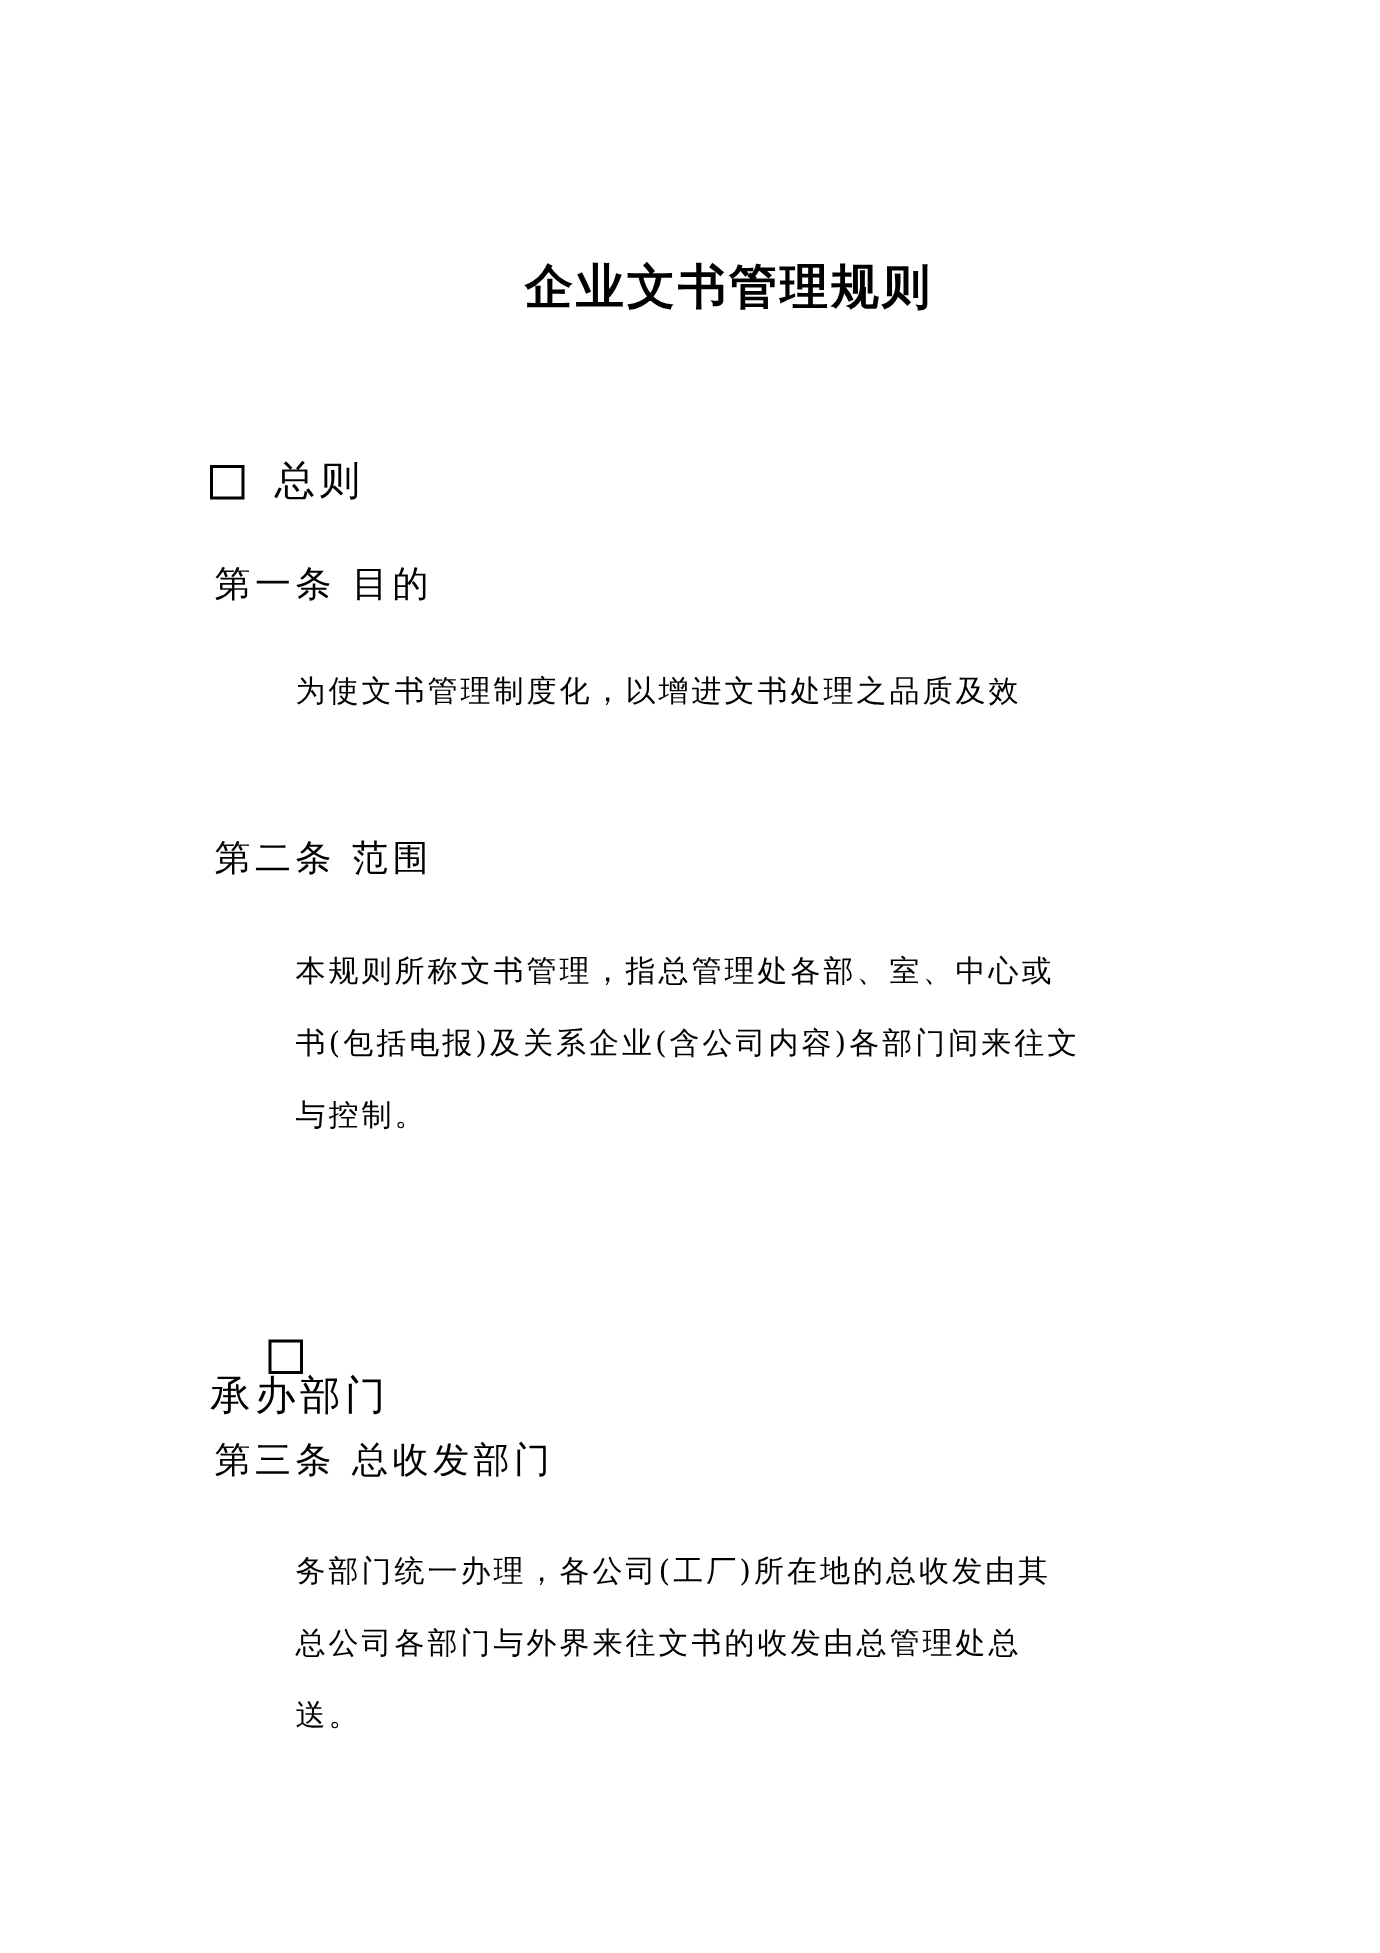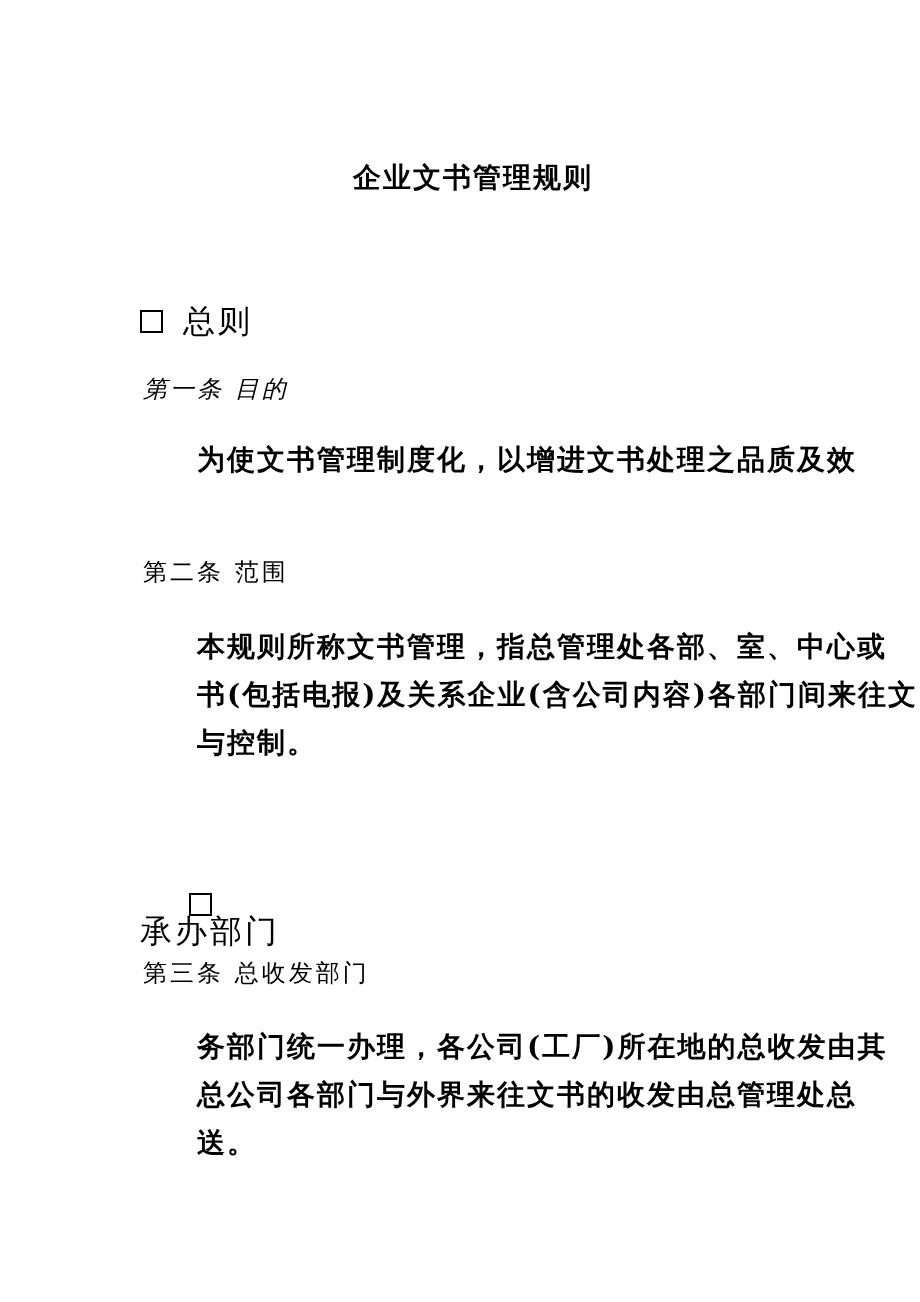--- a/index.html
+++ b/index.html
@@ -14,23 +14,23 @@
     background: #ffffff;
     color: #000000;
     font-family: "DejaVu Serif", "Liberation Serif", serif;
     overflow: hidden;
   }
   .doc-title {
     position: absolute;
     top: 163px;
     left: 140px;
     width: 666px;
-    margin: 0;
+    margin: 13px;
     text-align: center;
-    font-size: 28px;
+    font-size: 32px;
     font-weight: bold;
     letter-spacing: 2px;
     line-height: 30px;
     white-space: pre;
   }
   .bullet-row {
     position: absolute;
     left: 140px;
     height: 30px;
     display: flex;
@@ -39,49 +39,48 @@
   .bullet-square {
     display: inline-block;
     width: 19px;
     height: 19px;
     border: 2px solid #000000;
     background: #ffffff;
     margin-right: 20px;
     flex: none;
   }
   .bullet-label {
-    font-size: 32px;
+    font-size: 27px;
     letter-spacing: 3px;
     line-height: 30px;
     white-space: pre;
   }
   .article-heading {
     position: absolute;
     left: 143px;
     margin: 0;
     font-size: 24px;
     font-weight: normal;
     letter-spacing: 3px;
     line-height: 30px;
     white-space: pre;
   }
   .para {
     position: absolute;
     left: 197px;
     width: 660px;
   }
   .pline {
-    font-size: 28px;
+    font-size: 20px;
     letter-spacing: 2px;
     line-height: 48px;
     white-space: pre;
-    font-weight: bold;
   }
   .pos-bullet1 { top: 306px; }
-  .pos-head1   { top: 374px; font-style: italic; }
+  .pos-head1   { top: 374px; }
   .pos-para1   { top: 436px; }
   .pos-head2   { top: 557px; }
   .pos-para2   { top: 623px; }
   .pos-bullet2 { top: 893px; flex-direction: column; }
   .pos-head3   { top: 958px; }
   .pos-para3   { top: 1023px; }
 </style>
 </head>
 <body>
 

